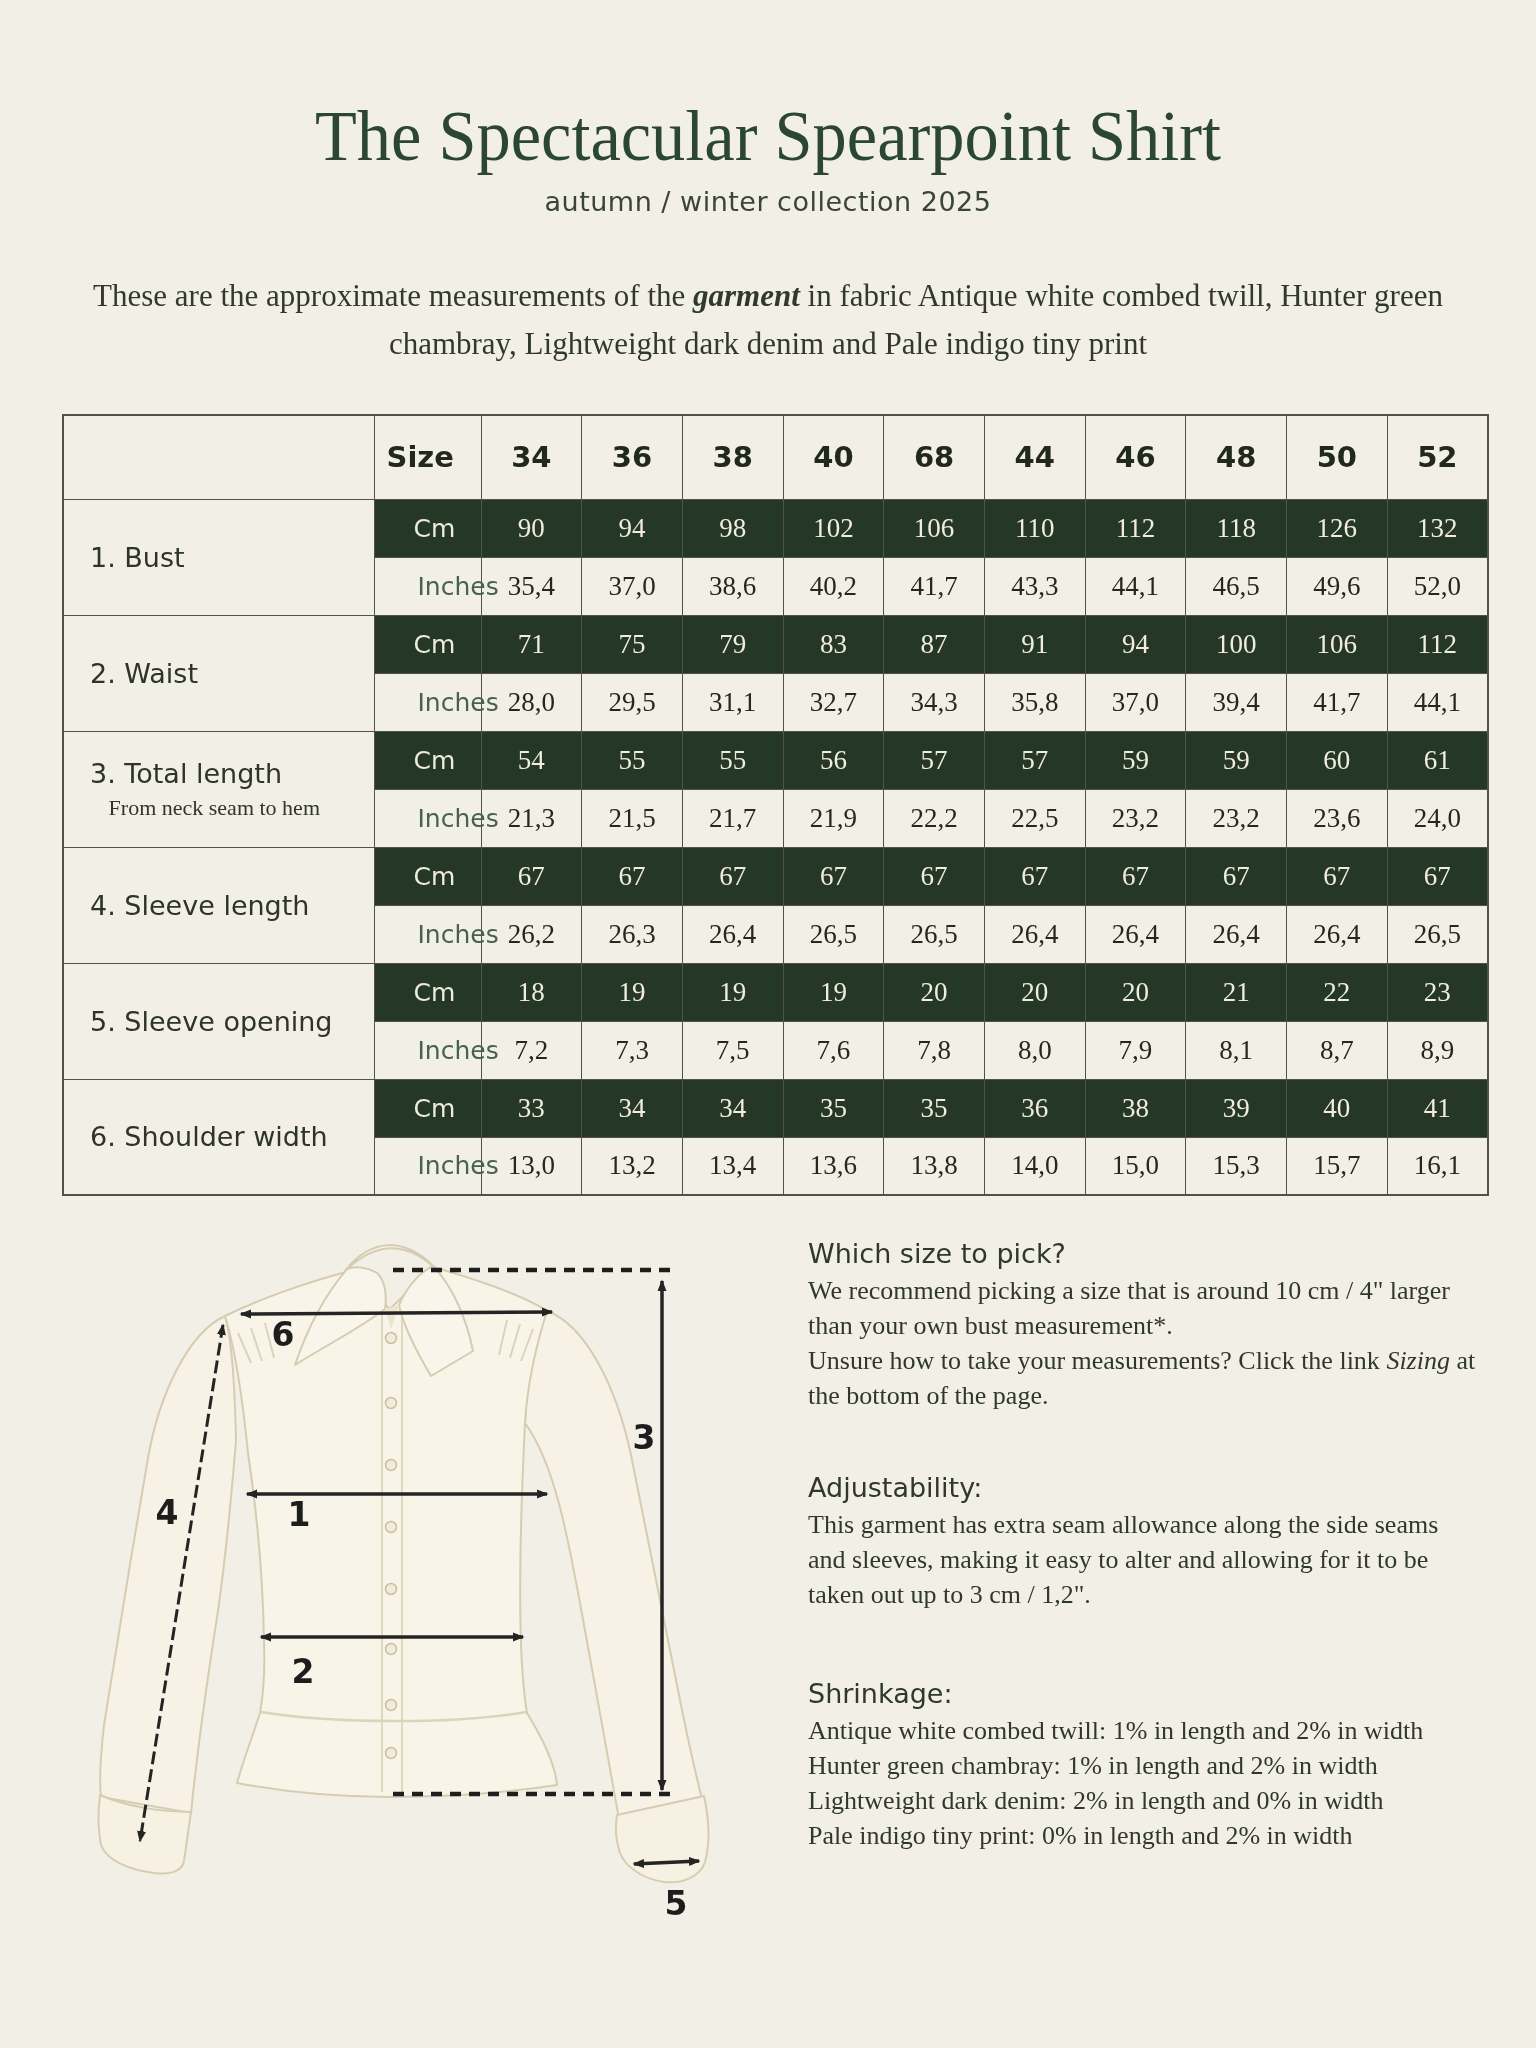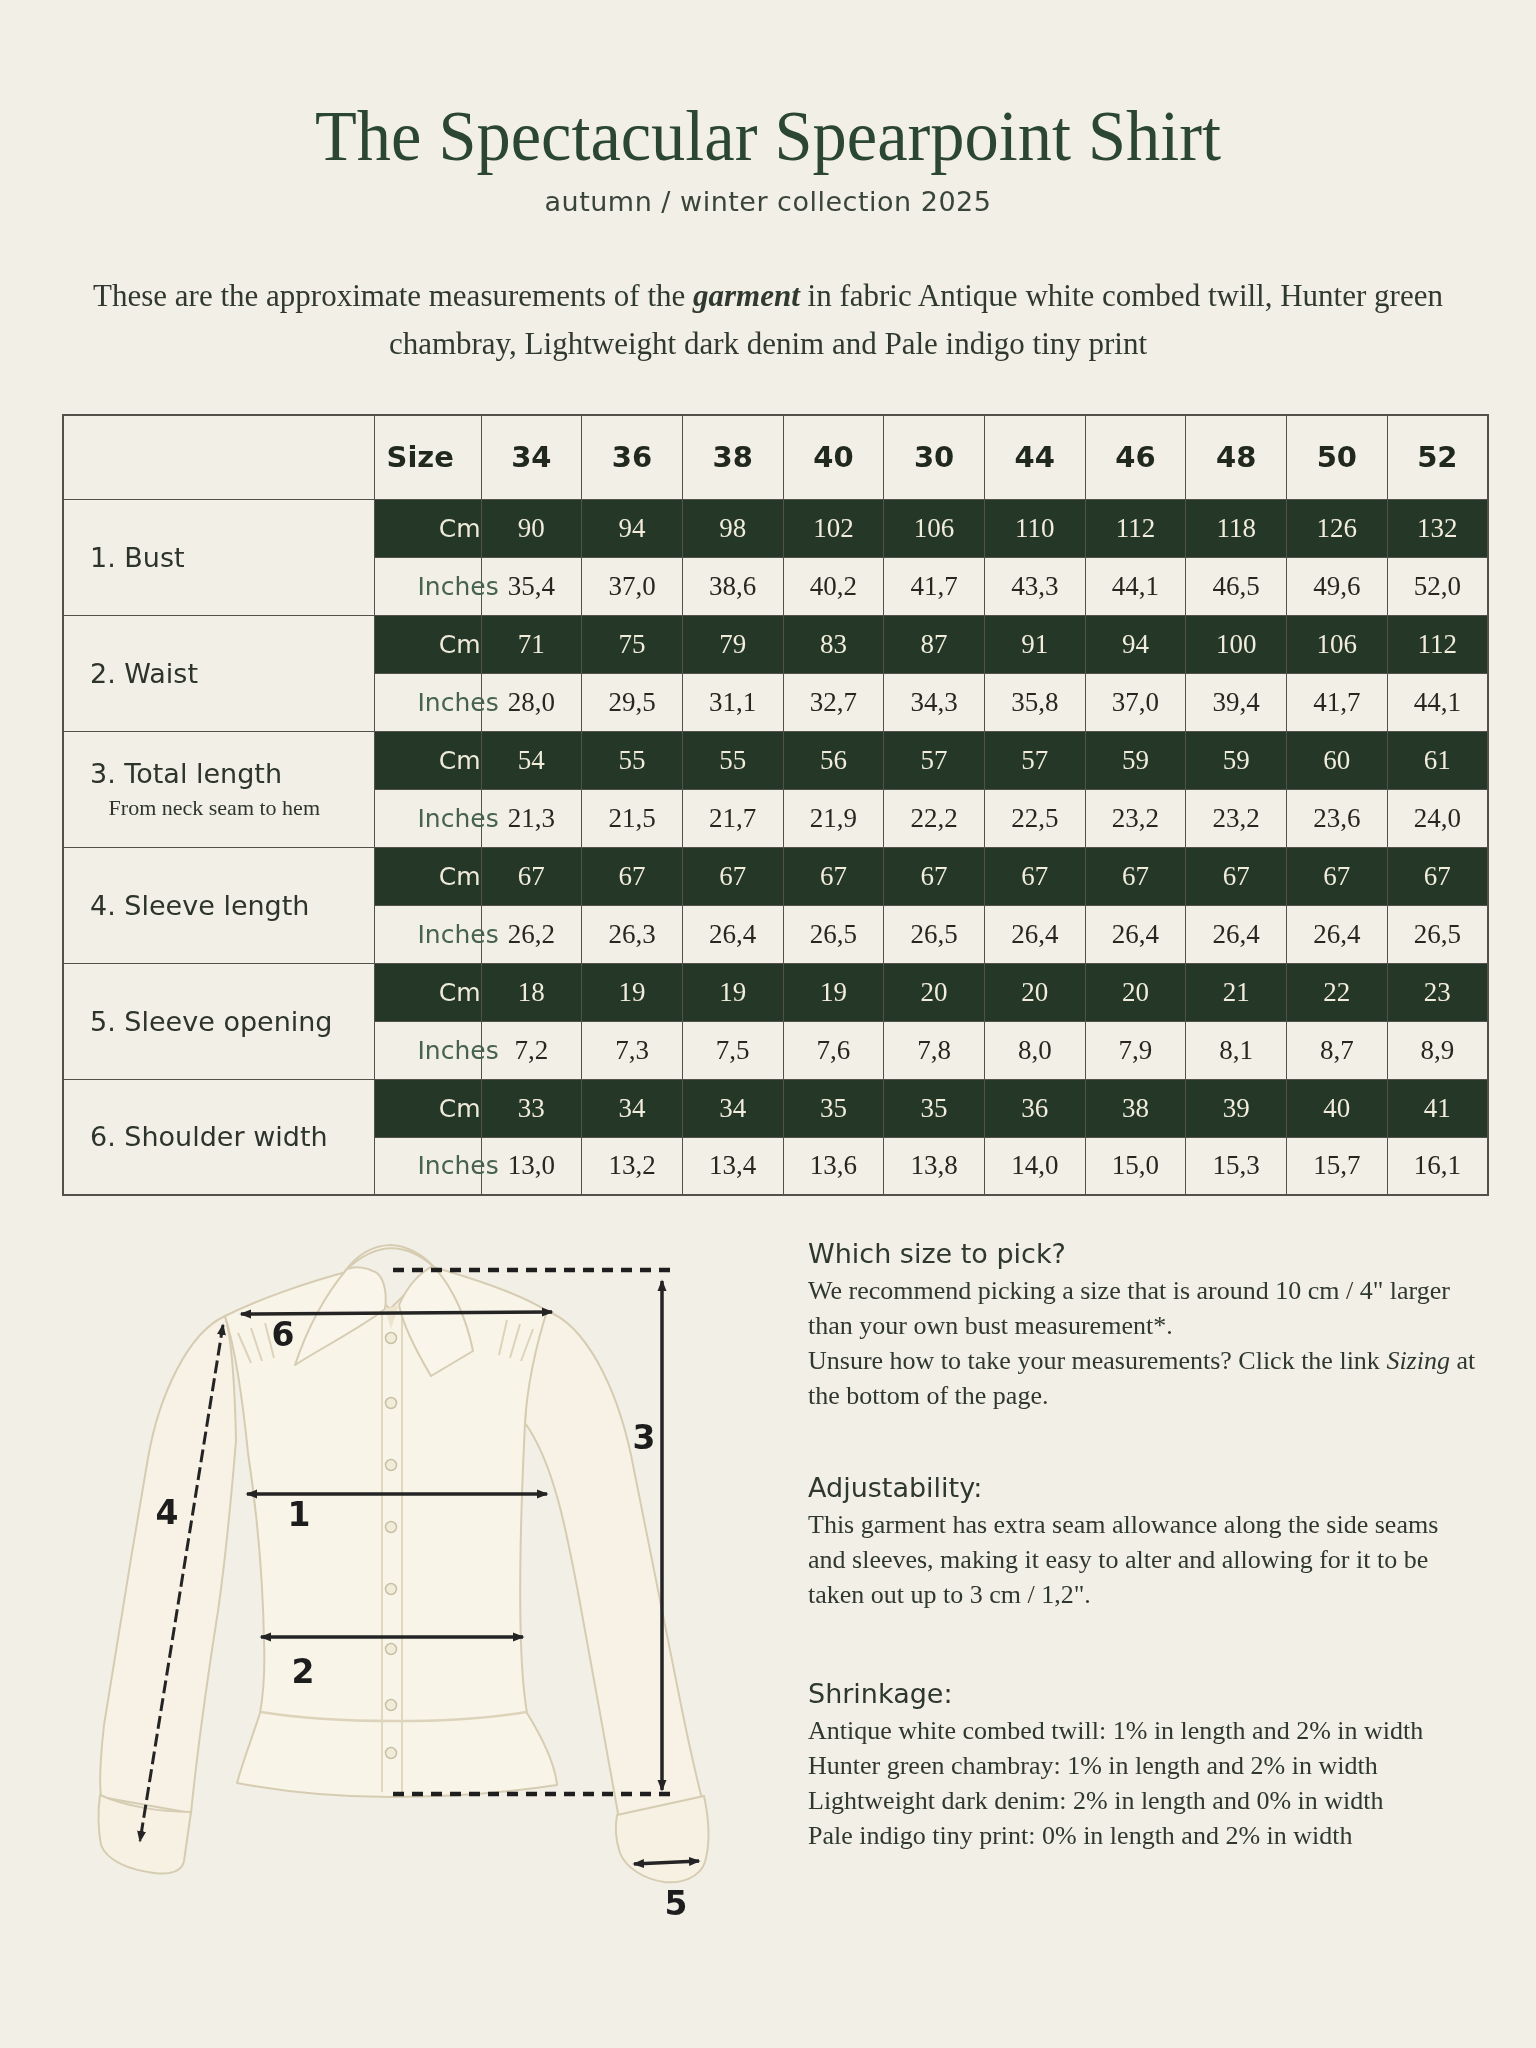--- a/index.html
+++ b/index.html
@@ -58,21 +58,21 @@
   .size-table tbody tr { height:58px; }
   th.size-label {
     text-align:left; padding-left:12px;
     font-size:29px; font-weight:bold; color:#21291f;
   }
   th.num-col { font-size:29px; font-weight:bold; color:#21291f; text-align:center; }
   td.lbl { padding-left:26px; vertical-align:middle; background:#f2efe6; }
   .lbl-main { font-size:27px; color:#2c342b; }
   .lbl-note { font-family:"Liberation Serif", serif; font-size:22px; line-height:26px; color:#2e362d; margin-top:6px; width:230px;text-align:right; }
   tr.cm-row td.unit, tr.cm-row td.val { background:#253827; }
-  td.unit { padding-left:14px; font-size:25px; text-align:right; }
+  td.unit { padding-left:14px; font-size:25px; text-align:center; }
   tr.cm-row td.unit { color:#efeada; }
   tr.in-row td.unit { color:#47634e;padding-left:43px; }
   td.val { text-align:center; font-family:"Liberation Serif", serif; font-size:27px; }
   tr.cm-row td.val { color:#f1ecdc; }
   tr.in-row td.val { color:#272720; }
 
   
   .bottom { position:relative; height:830px; }
   .diagram { position:absolute; left:55px; top:17px; width:660px; height:800px; }
 
@@ -121,21 +121,21 @@
         <col>
       </colgroup>
       <thead>
         <tr>
           <th class="lbl-col"></th>
           <th class="size-label">Size</th>
           <th class="num-col">34</th>
           <th class="num-col">36</th>
           <th class="num-col">38</th>
           <th class="num-col">40</th>
-          <th class="num-col">30</th>
+          <th class="num-col">68</th>
           <th class="num-col">44</th>
           <th class="num-col">46</th>
           <th class="num-col">48</th>
           <th class="num-col">50</th>
           <th class="num-col">52</th>
         </tr>
       </thead>
       <tbody>
         <tr class="cm-row">
           <td class="lbl" rowspan="2">

